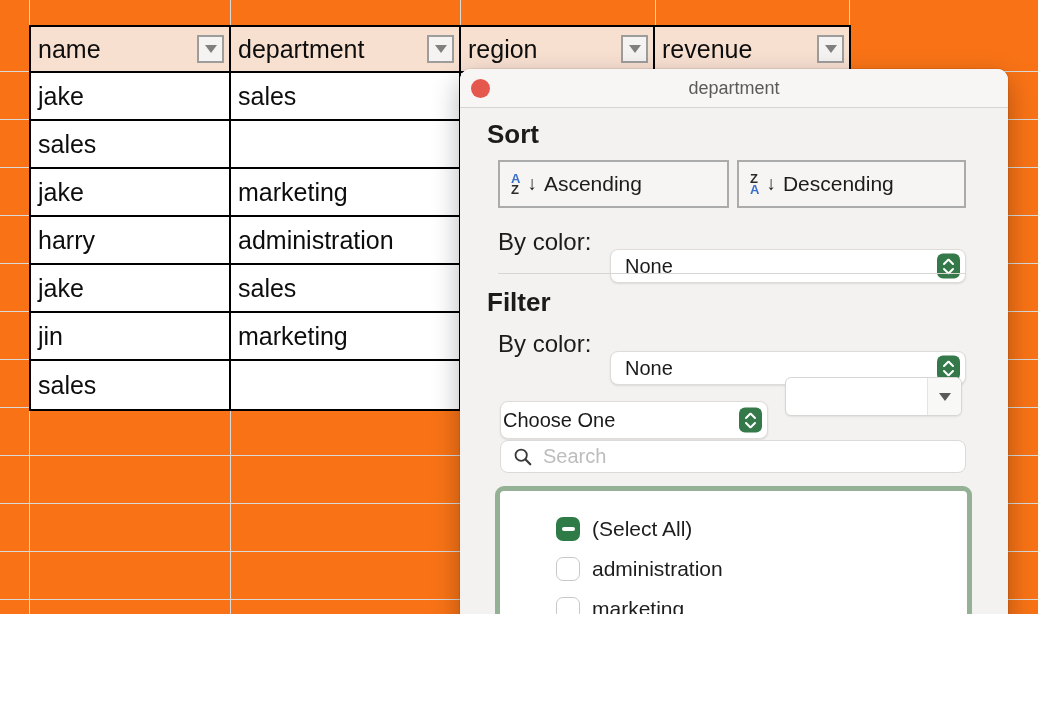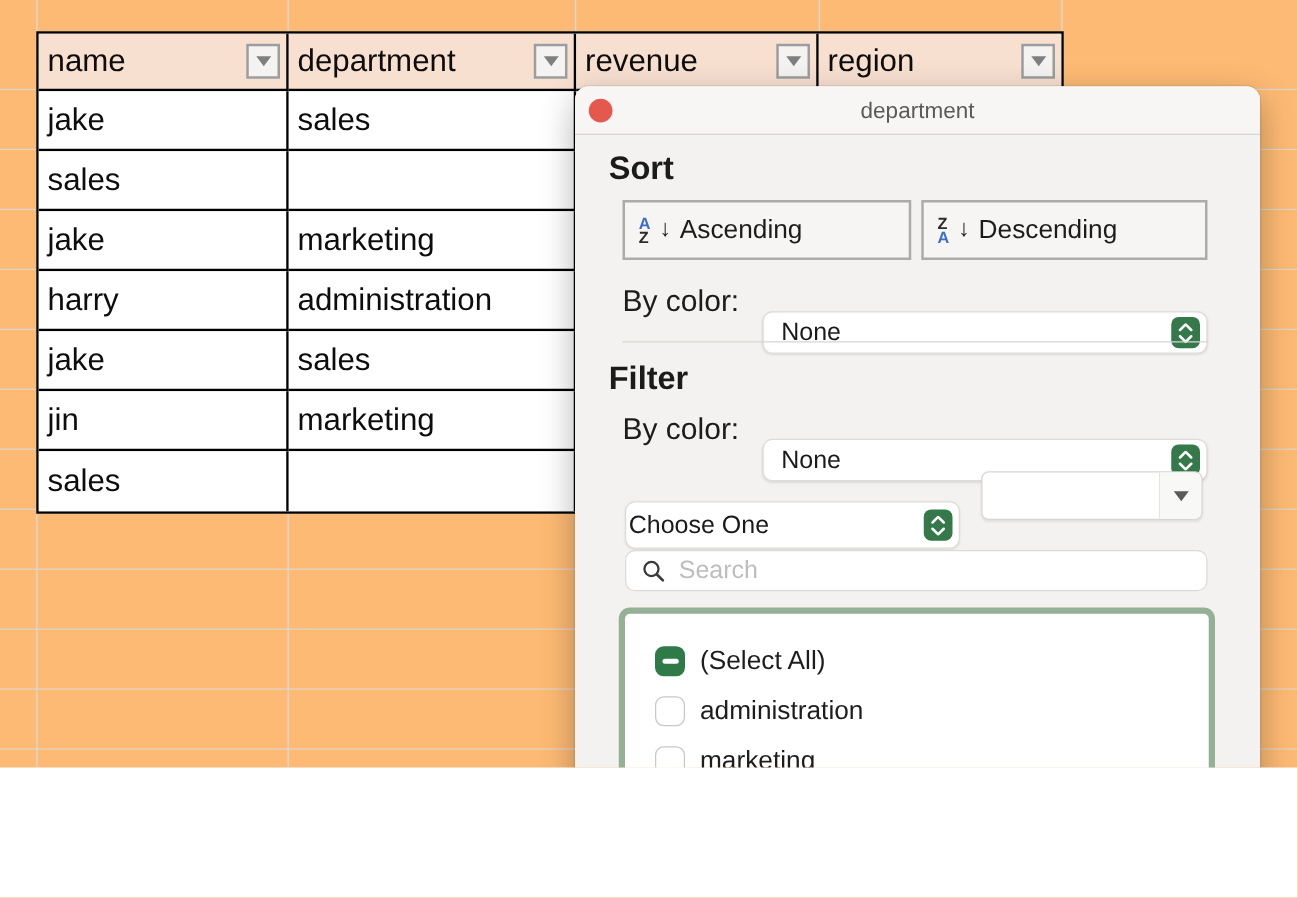--- a/index.html
+++ b/index.html
@@ -1,19 +1,19 @@
 <!DOCTYPE html>
 <html><head>
 <meta charset="utf-8">
 <style>
   * { margin:0; padding:0; box-sizing:border-box; }
   html,body { width:1038px; height:718px; }
   body { font-family:"Liberation Sans", sans-serif; background:#ffffff; overflow:hidden; }
 
-  .stage { position:relative; width:1038px; height:614px; overflow:hidden; background:#fdba74; }
+  .stage { position:relative; width:1038px; height:614px; overflow:hidden; background:#f97316; }
 
   
   .sheet {
     position:absolute; inset:0;
     background-image: repeating-linear-gradient(to bottom,
       transparent 0px, transparent 47px, #dadada 47px, #dadada 48px);
     background-position: 0 24px;
   }
   .vline { position:absolute; top:0; bottom:0; width:1px; background:#dadada; }
 
@@ -104,21 +104,21 @@
     display:flex; align-items:center; padding-left:12px; gap:10px;
   }
   .search input { flex:1; border:none; outline:none; background:transparent; font-size:20px; color:#222; font-family:"Liberation Sans",sans-serif; }
   .search input::placeholder { color:#bdbdbd; }
 
   .listbox {
     position:absolute; left:35px; top:417px; width:477px; height:245px;
     background:#fff; border:5px solid #94b095; border-radius:9px;
     padding-top:18px; overflow:hidden;
   }
-  .litem { height:40px; display:flex; align-items:center; padding-left:24px; gap:12px; font-size:21px; color:#1d1d1d; cursor:pointer; }
+  .litem { height:40px; display:flex; align-items:center; padding-left:56px; gap:12px; font-size:21px; color:#1d1d1d; cursor:pointer; }
   .litem.selrow {
     margin-left:20px; width:428px; border-radius:9px; background:#1e6b39;
     color:#ffffff; padding-left:36px;
   }
   .cb { width:24px; height:24px; border-radius:7px; flex:0 0 auto; display:flex; align-items:center; justify-content:center; }
   .cb.ind { background:#2e7b47; }
   .cb.ind .minus { width:13px; height:4px; border-radius:2px; background:#fff; }
   .cb.unchecked { background:#fff; border:1.5px solid #c8c8c8; }
   .cb.checked { background:#2f7c4a; border:1px solid rgba(255,255,255,.55); border-radius:6px; }
 </style>
@@ -141,27 +141,27 @@
             <span class="tri"></span>
           </span>
       </div>
       <div class="cell">
         <span>department</span>
         <span class="fbtn">
             <span class="tri"></span>
           </span>
       </div>
       <div class="cell">
-        <span>revenue</span>
+        <span>region</span>
         <span class="fbtn">
             <span class="tri"></span>
           </span>
       </div>
       <div class="cell">
-        <span>region</span>
+        <span>revenue</span>
         <span class="fbtn">
             <span class="tri"></span>
           </span>
       </div>
     </div>
 
     <div class="trow">
       <div class="cell">jake</div>
       <div class="cell">sales</div>
       <div class="cell"></div>

